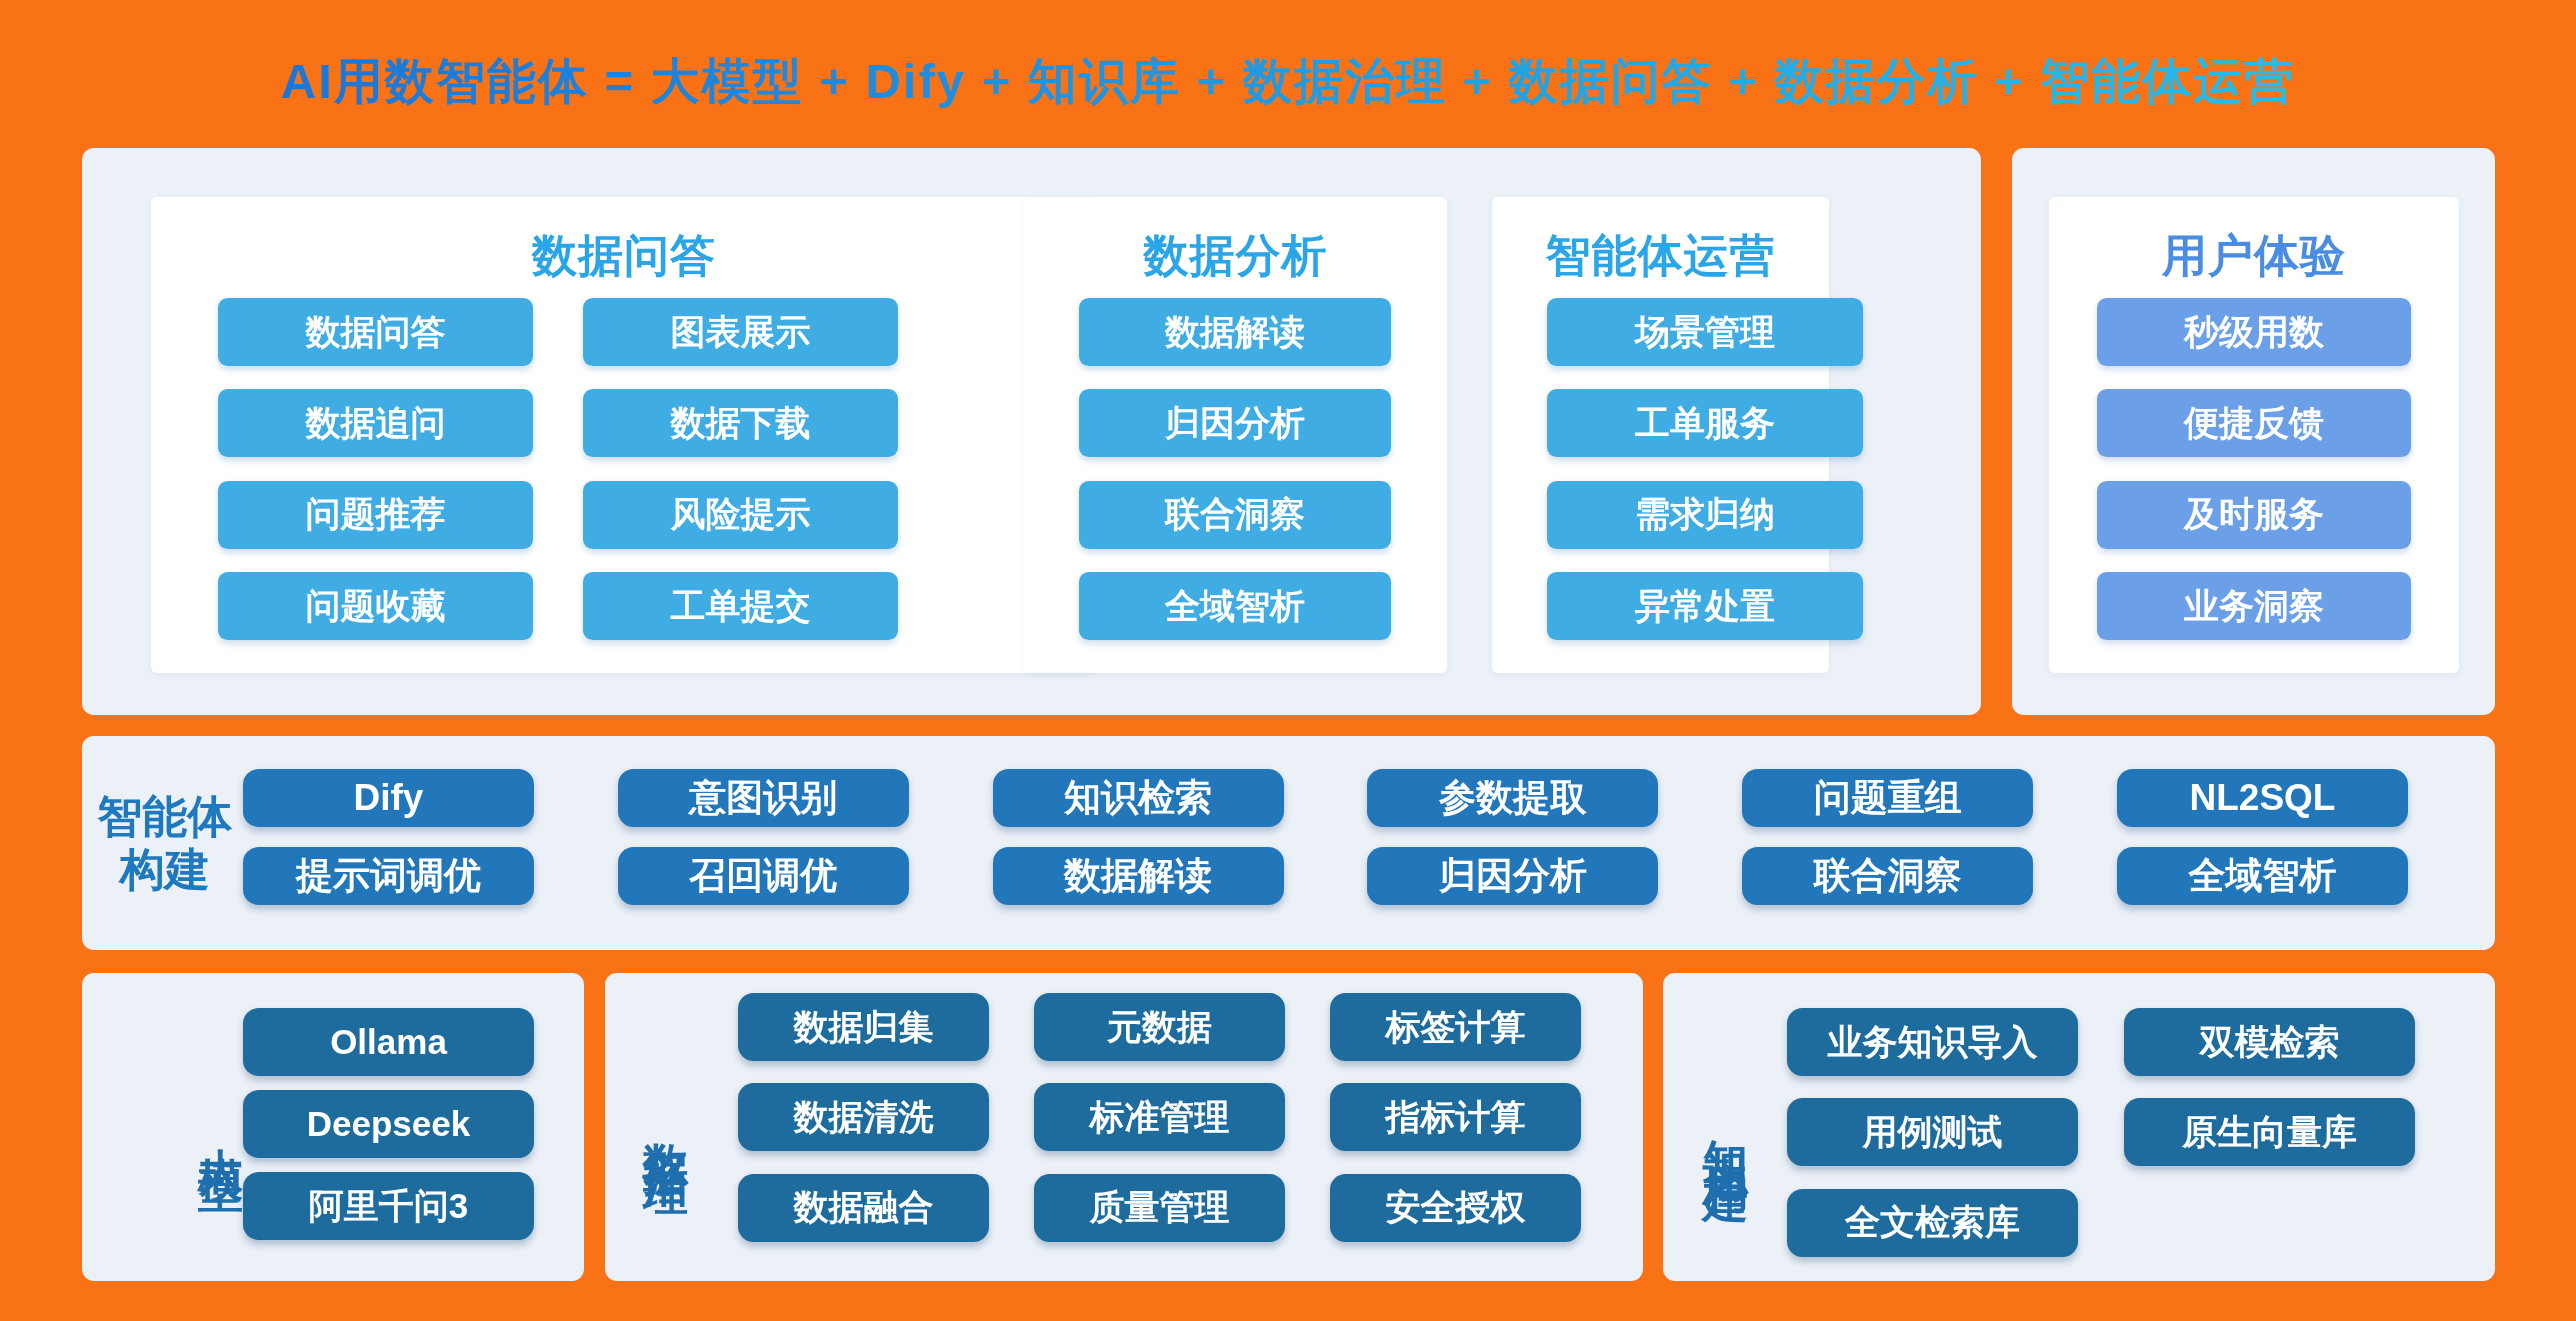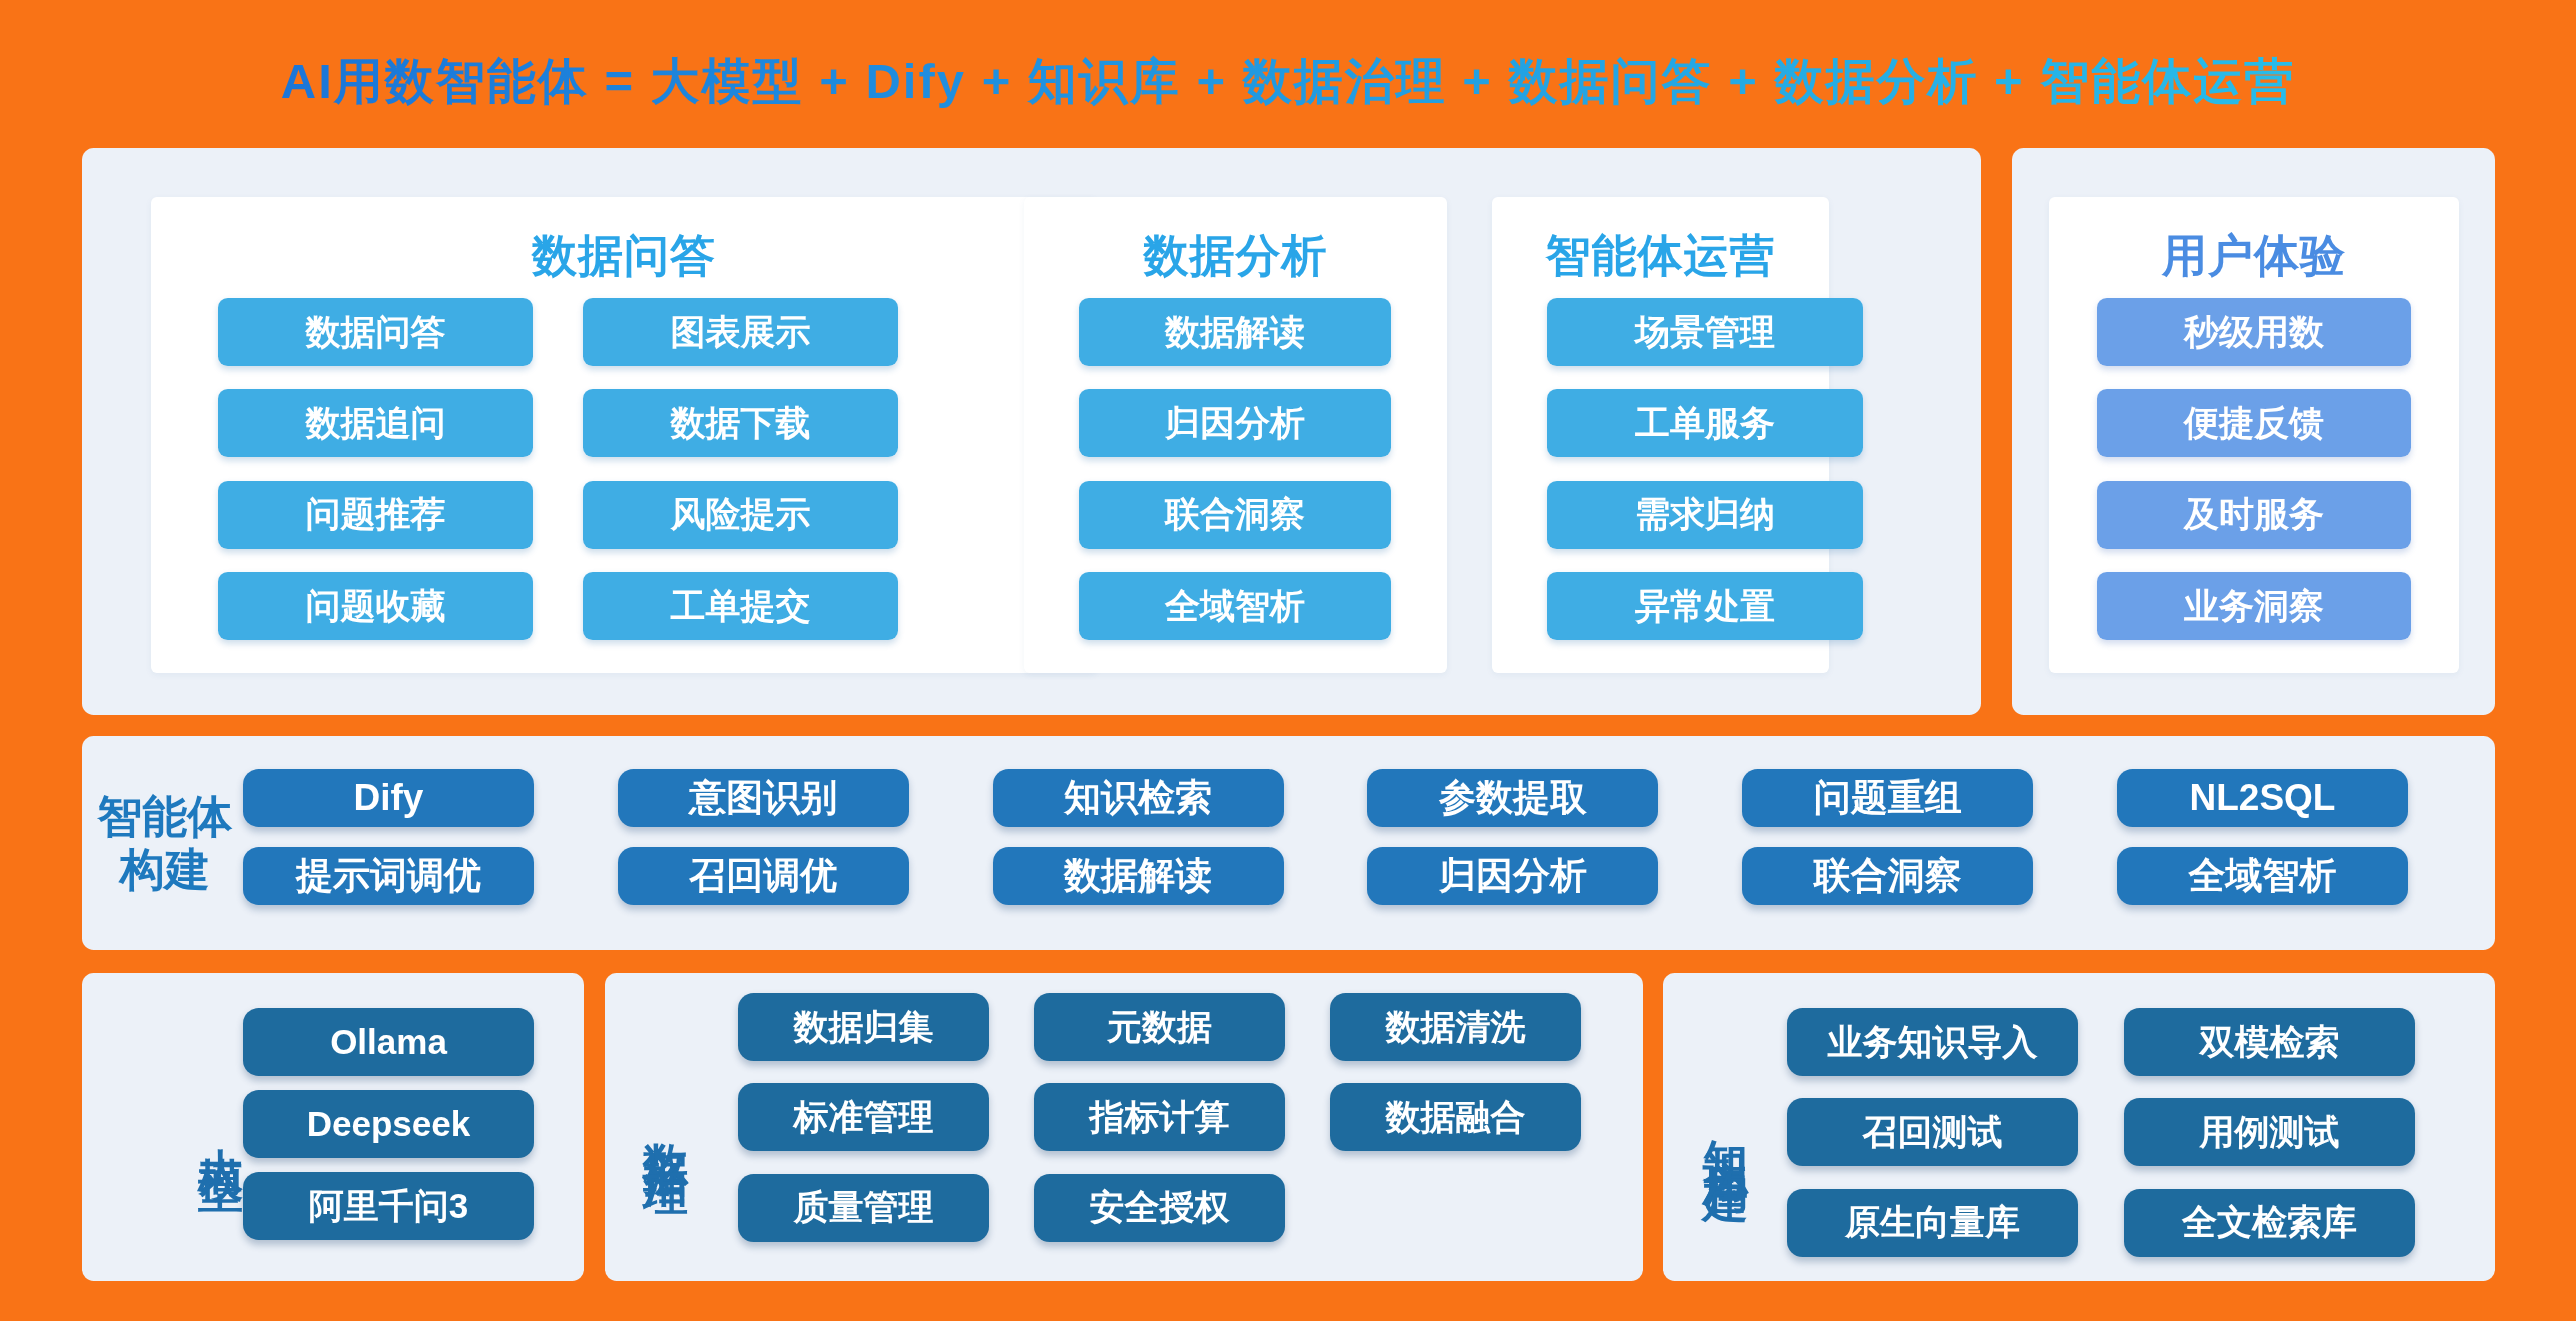--- a/index.html
+++ b/index.html
@@ -168,37 +168,37 @@
     </div>
   </section>
 
   <section class="panel panel-gov">
     <div class="vwrap vwrap-gov">
       <span class="vlabel">数据治理</span>
     </div>
     <div class="grid grid-gov">
       <div class="chip chip-dark">数据归集</div>
       <div class="chip chip-dark">元数据</div>
+      <div class="chip chip-dark">标签计算</div>
       <div class="chip chip-dark">数据清洗</div>
       <div class="chip chip-dark">标准管理</div>
       <div class="chip chip-dark">指标计算</div>
       <div class="chip chip-dark">数据融合</div>
       <div class="chip chip-dark">质量管理</div>
       <div class="chip chip-dark">安全授权</div>
     </div>
   </section>
 
   <section class="panel panel-kb">
     <div class="vwrap vwrap-kb">
       <span class="vlabel">知识库构建</span>
     </div>
     <div class="grid grid-kb">
       <div class="chip chip-dark">业务知识导入</div>
       <div class="chip chip-dark">双模检索</div>
-      <div class="chip chip-dark">召回测试</div>
       <div class="chip chip-dark">用例测试</div>
       <div class="chip chip-dark">原生向量库</div>
       <div class="chip chip-dark">全文检索库</div>
     </div>
   </section>
 
 </div>
 
 
 </body></html>

